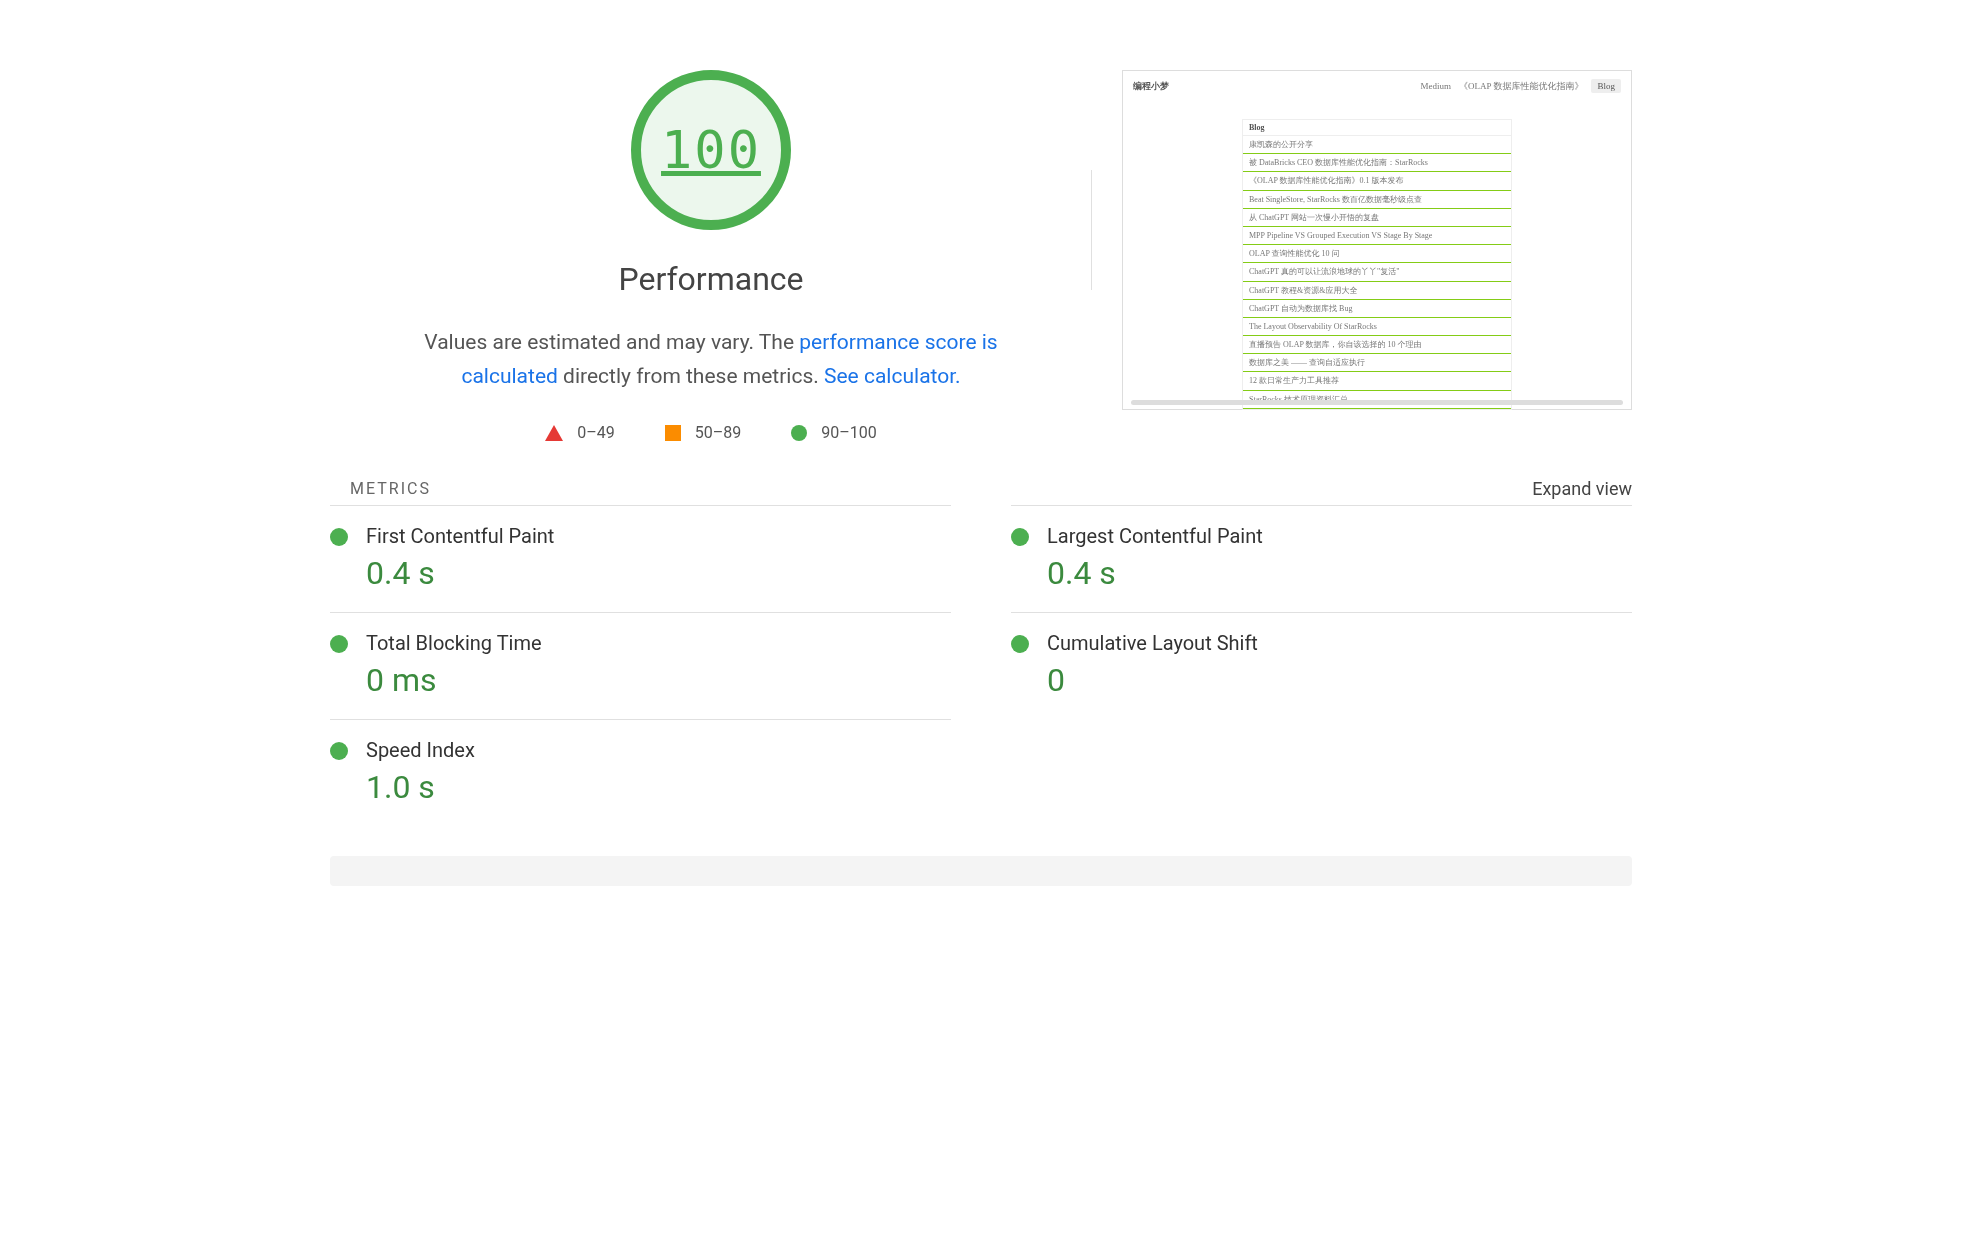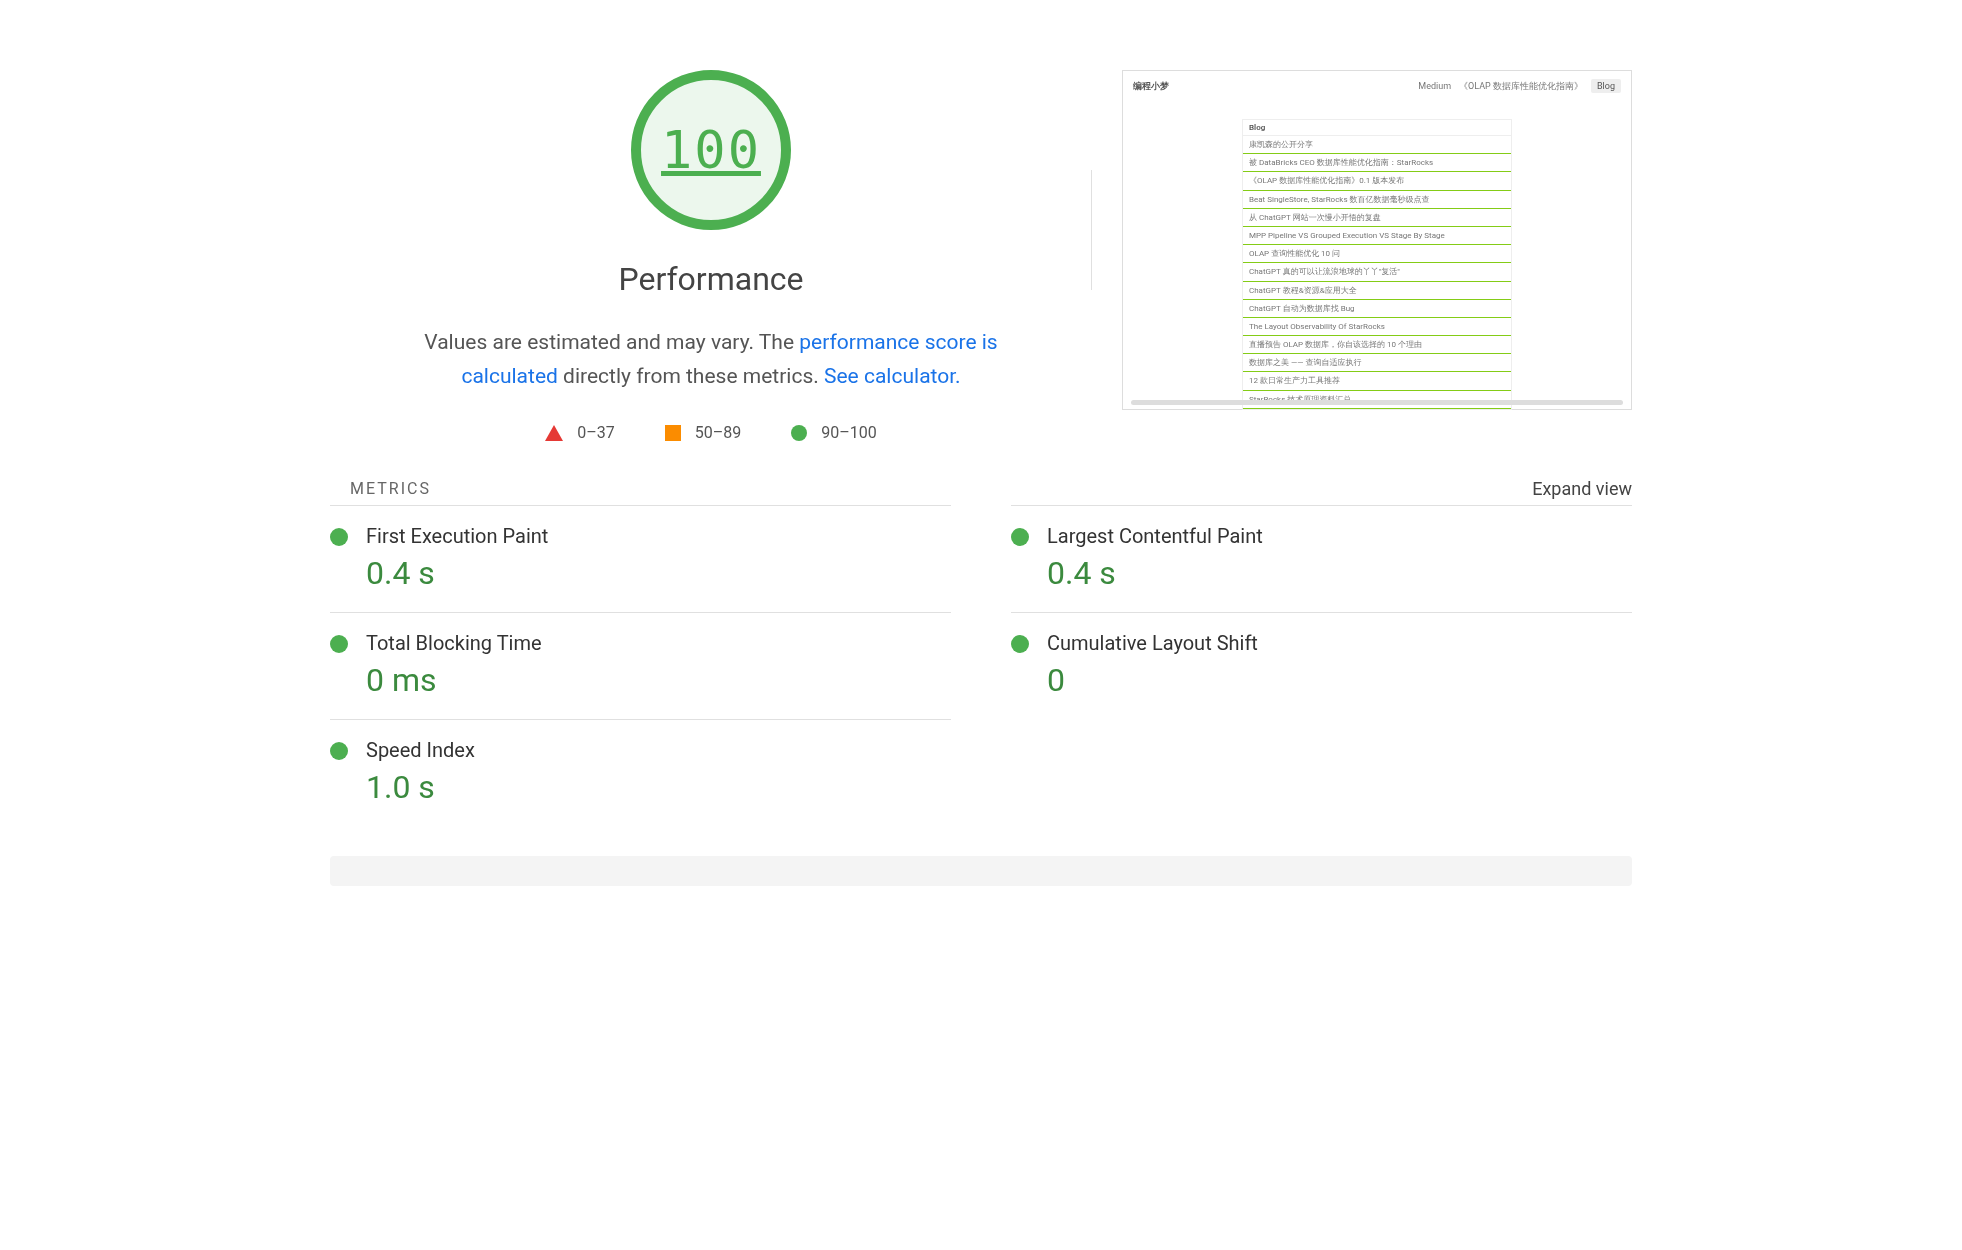--- a/index.html
+++ b/index.html
@@ -82,21 +82,21 @@
     .legend-item { display: flex; align-items: center; gap: 14px; }
     .tri-red {
       width: 0; height: 0;
       border-left: 9px solid transparent;
       border-right: 9px solid transparent;
       border-bottom: 16px solid #e53935;
     }
     .sq-orange { width: 16px; height: 16px; background: #fb8c00; }
     .circ-green { width: 16px; height: 16px; border-radius: 50%; background: #4caf50; }
 
-    .right-col { width: 510px; padding-top: 40px; }
+    .right-col { width: 510px; padding-top: 40px; font-family: Liberation Serif, serif; }
     .thumb {
       border: 1px solid #ddd;
       background:#fff;
       height: 340px;
       display:flex;
       flex-direction:column;
       font-size: 8px;
       color:#777;
       position:relative;
       padding: 8px 10px 10px 10px;
@@ -165,21 +165,21 @@
       <div class="gauge">
         <span class="gauge-score">100</span>
       </div>
       <div class="perf-title">Performance</div>
       <div class="perf-desc">
         <span>Values are estimated and may vary. The </span><a>performance score is calculated</a><span> directly from these metrics. </span><a>See calculator.</a>
       </div>
       <div class="legend-row">
         <div class="legend-item">
           <span class="tri-red"></span>
-          <span>0–37</span>
+          <span>0–49</span>
         </div>
         <div class="legend-item">
           <span class="sq-orange"></span>
           <span>50–89</span>
         </div>
         <div class="legend-item">
           <span class="circ-green"></span>
           <span>90–100</span>
         </div>
       </div>
@@ -224,21 +224,21 @@
 
   <div class="metrics-header">
     <span class="metrics-title">METRICS</span>
     <span class="expand-link">Expand view</span>
   </div>
 
   <div class="metrics-grid" id="metrics-grid">
       <div class="metric-cell">
         <span class="metric-dot"></span>
         <div class="metric-text">
-          <div class="metric-label">First Execution Paint</div>
+          <div class="metric-label">First Contentful Paint</div>
           <div class="metric-value">0.4 s</div>
         </div>
       </div>
       <div class="metric-cell">
         <span class="metric-dot"></span>
         <div class="metric-text">
           <div class="metric-label">Largest Contentful Paint</div>
           <div class="metric-value">0.4 s</div>
         </div>
       </div>

